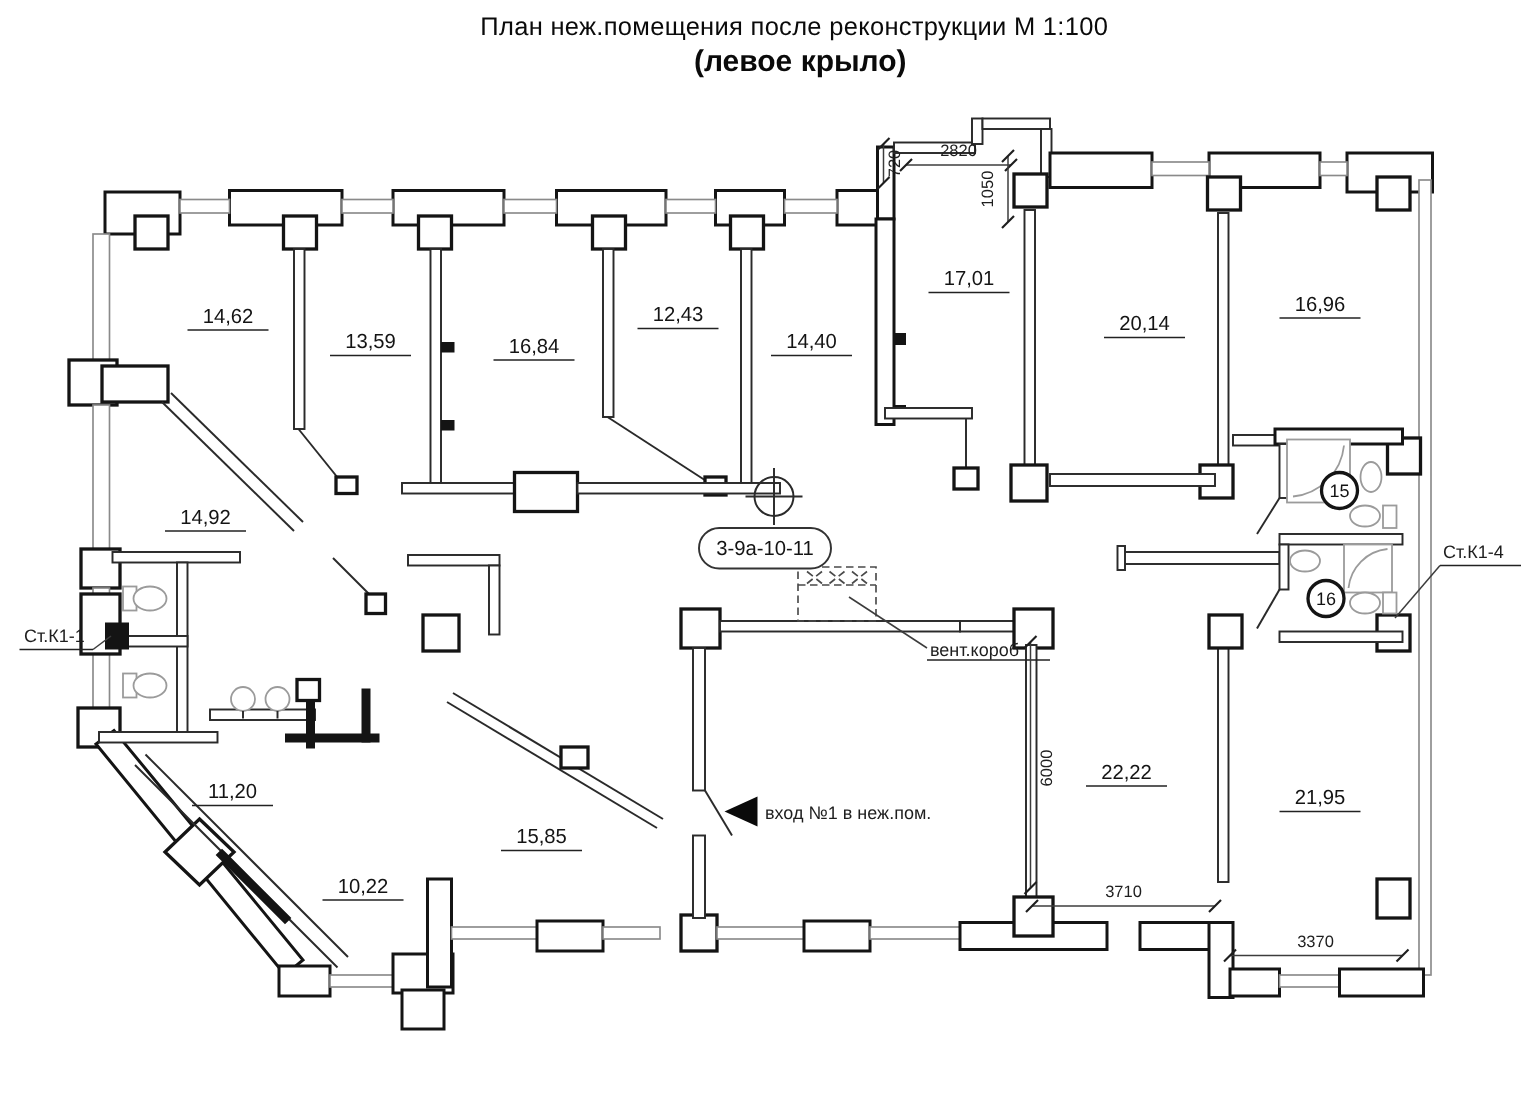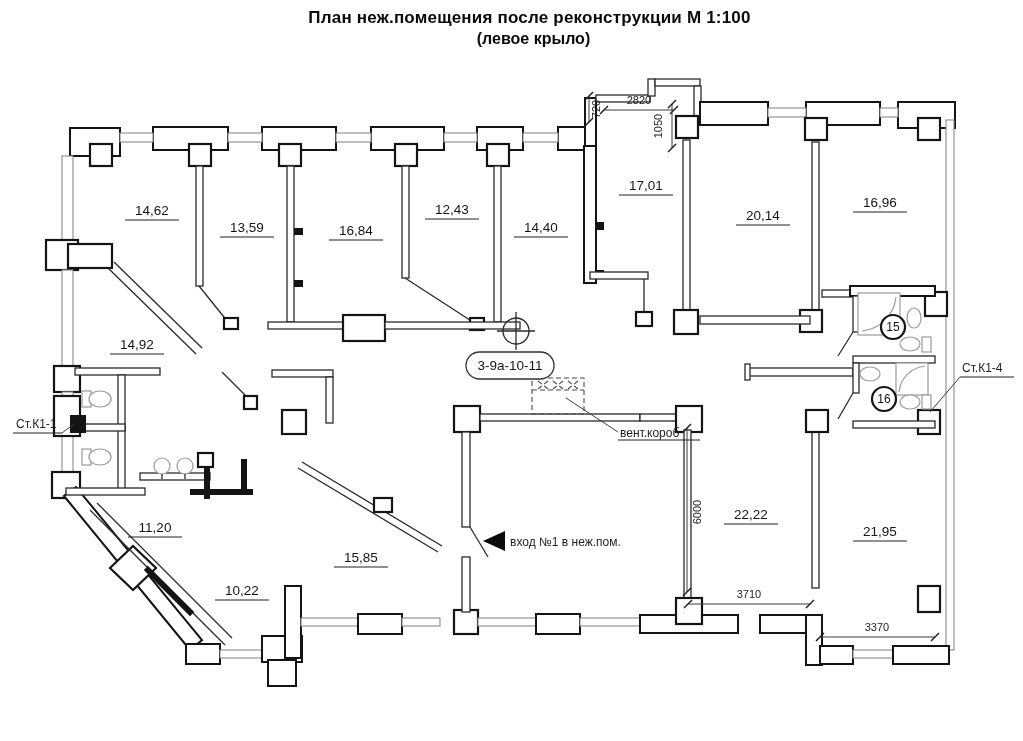--- a/index.html
+++ b/index.html
@@ -1,20 +1,20 @@
 <!DOCTYPE html>
 <html><head>
 <meta charset="utf-8">
 <style>
   html,body{margin:0;padding:0;background:#fff;}
   body{width:1023px;height:741px;overflow:hidden;font-family:"Liberation Sans",sans-serif;}
   .stage{position:relative;width:1023px;height:741px;background:#ffffff;}
   .title{position:absolute;top:8px;left:0;width:100%;text-align:center;color:#0a0a0a;}
-  .title .t1{font-size:17px;font-weight:bold;letter-spacing:.2px;padding-left:36px;}
-  .title .t2{font-size:16px;font-weight:bold;margin-top:2px;padding-left:44px;}
+  .title .t1{font-size:17px;font-weight:normal;letter-spacing:.2px;padding-left:36px;}
+  .title .t2{font-size:20px;font-weight:bold;margin-top:2px;padding-left:44px;}
   svg text{font-family:"Liberation Sans",sans-serif;}
   
   .wm{fill:#ffffff;stroke:#141414;stroke-width:2;}
   
   .wt{stroke:#141414;stroke-width:6;fill:none;stroke-linecap:square;}
   
   .wl2{fill:#ffffff;stroke:#2a2a2a;stroke-width:1.3;}
   .wl{stroke:#2a2a2a;stroke-width:1.3;fill:none;}
   
   .win{fill:#ffffff;stroke:#8a8a8a;stroke-width:1.1;}

